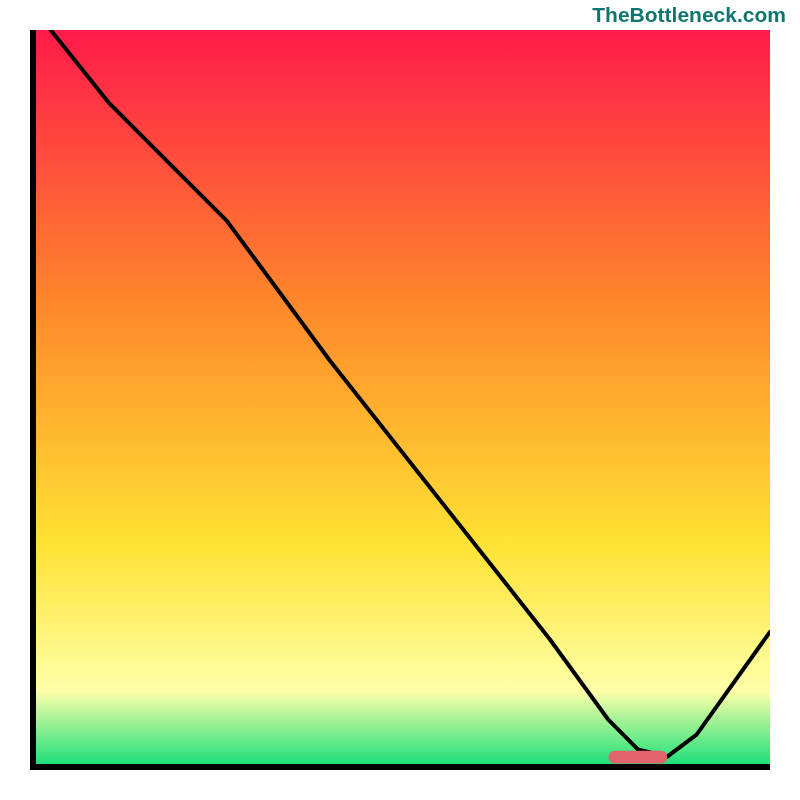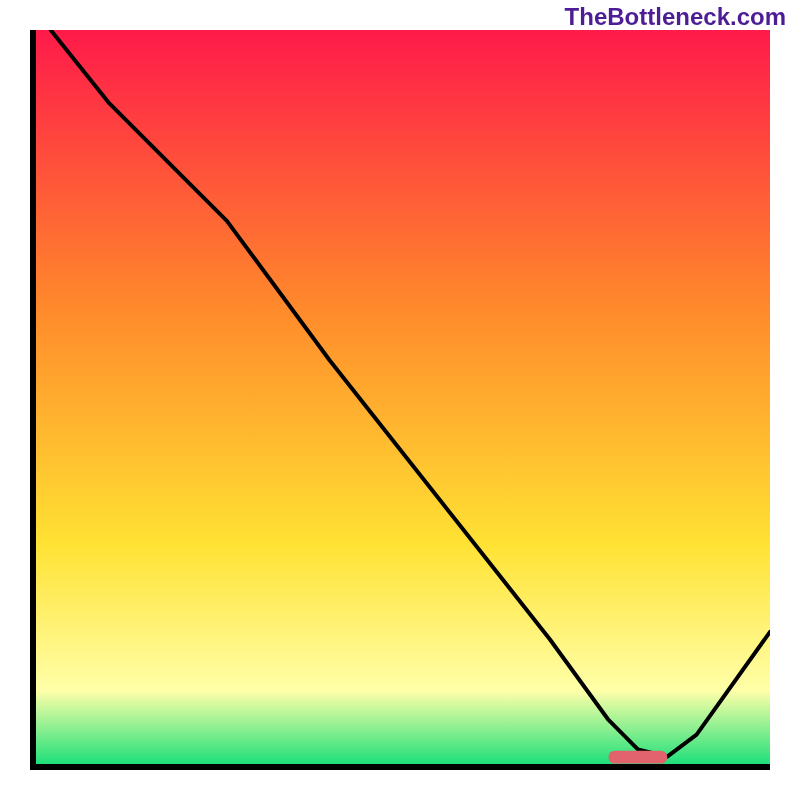--- a/index.html
+++ b/index.html
@@ -12,23 +12,23 @@
   }
   .stage {
     position: relative;
     width: 800px;
     height: 800px;
   }
   .watermark {
     position: absolute;
     top: 3px;
     right: 14px;
-    font-size: 24px;
+    font-size: 21px;
     font-weight: 600;
-    color: #4c1d95;
+    color: #0f766e;
     letter-spacing: 0px;
     user-select: none;
   }
   .plot-frame {
     position: absolute;
     left: 30px;
     top: 30px;
     width: 740px;
     height: 740px;
     box-sizing: border-box;

